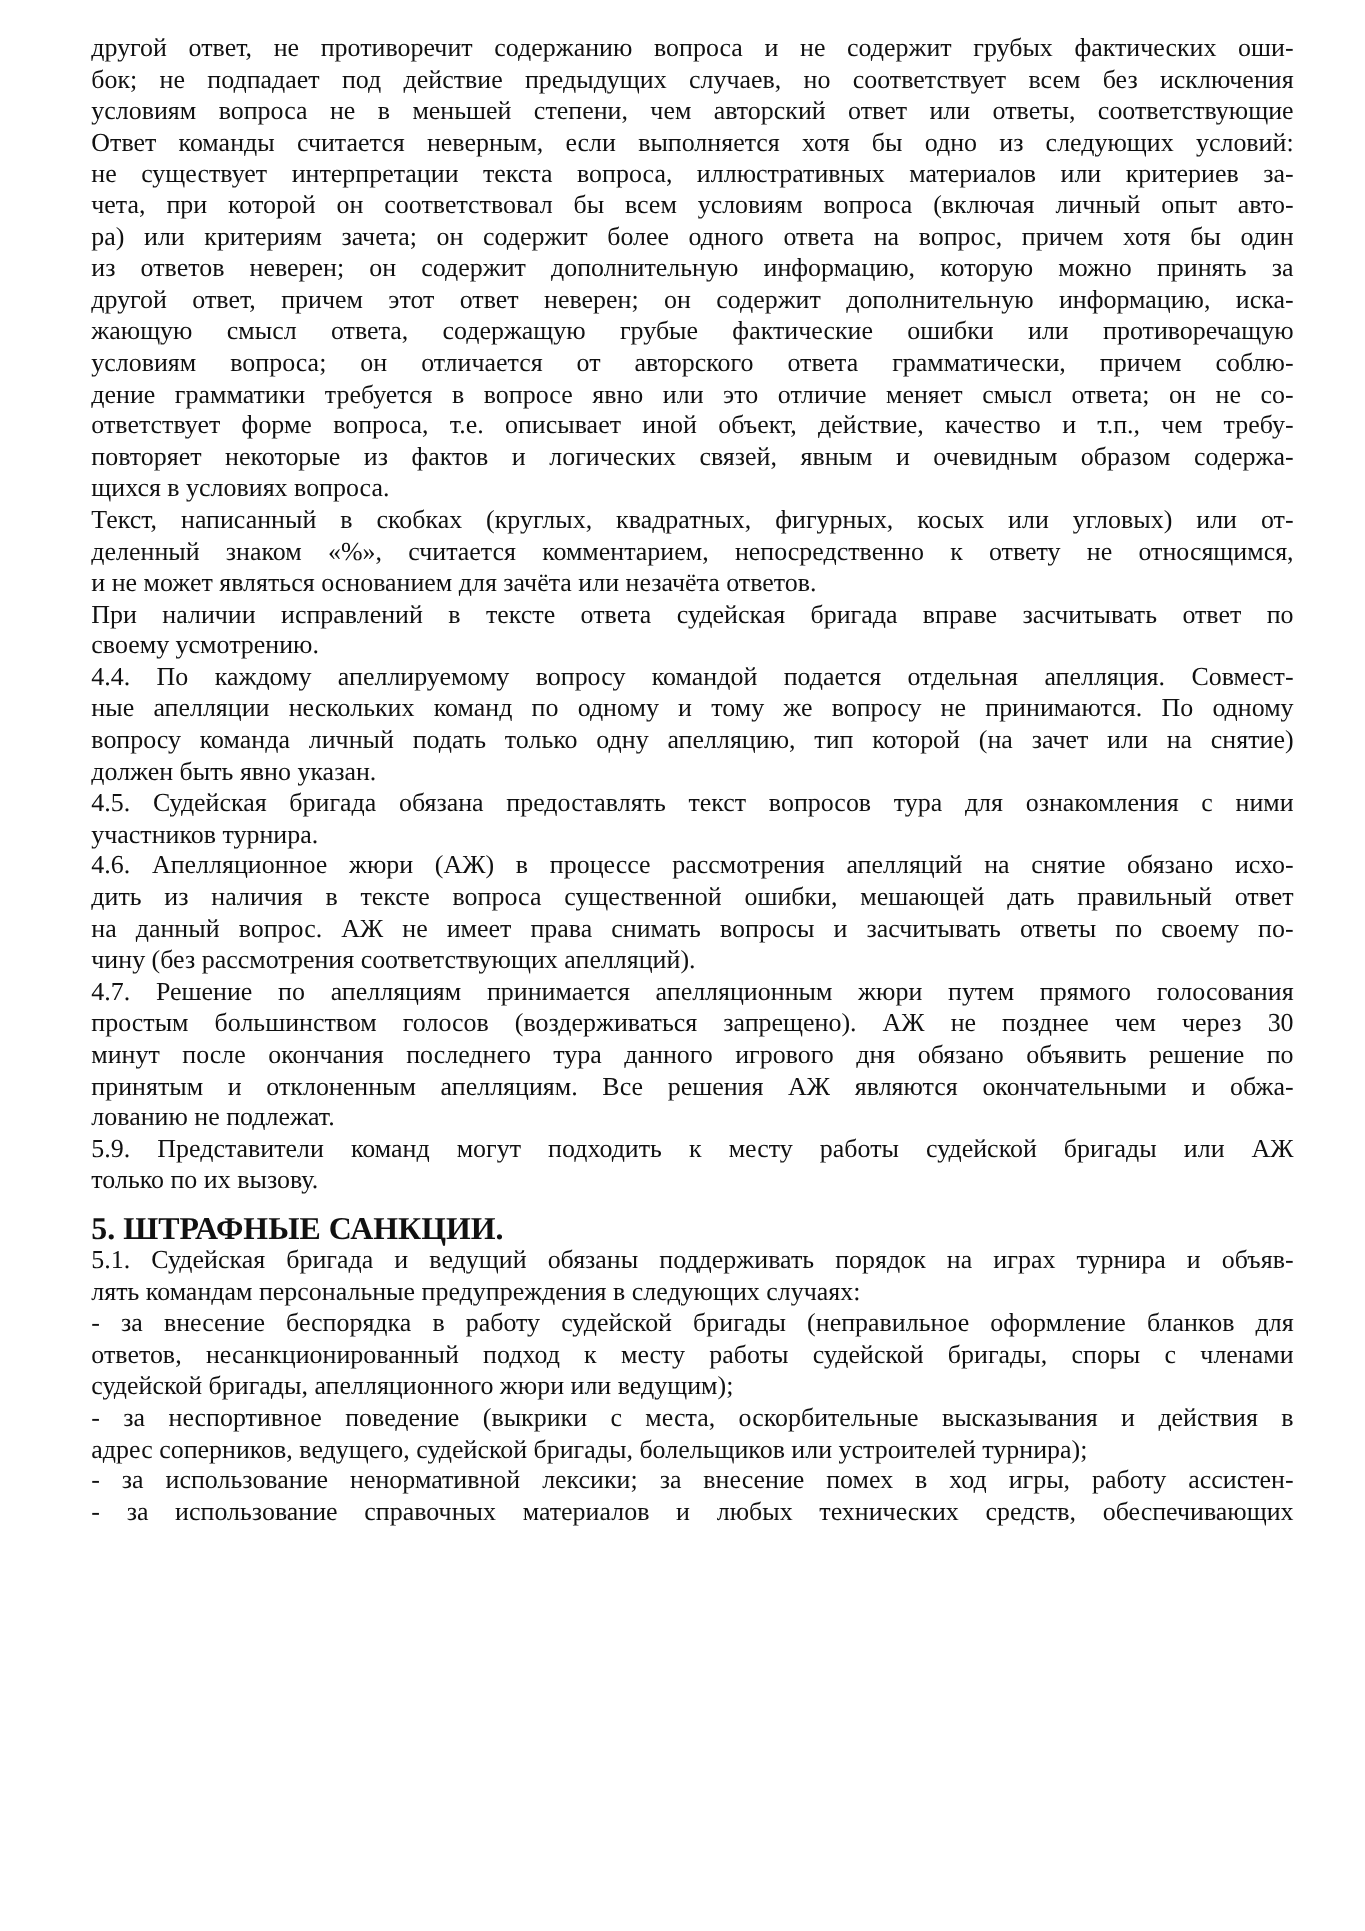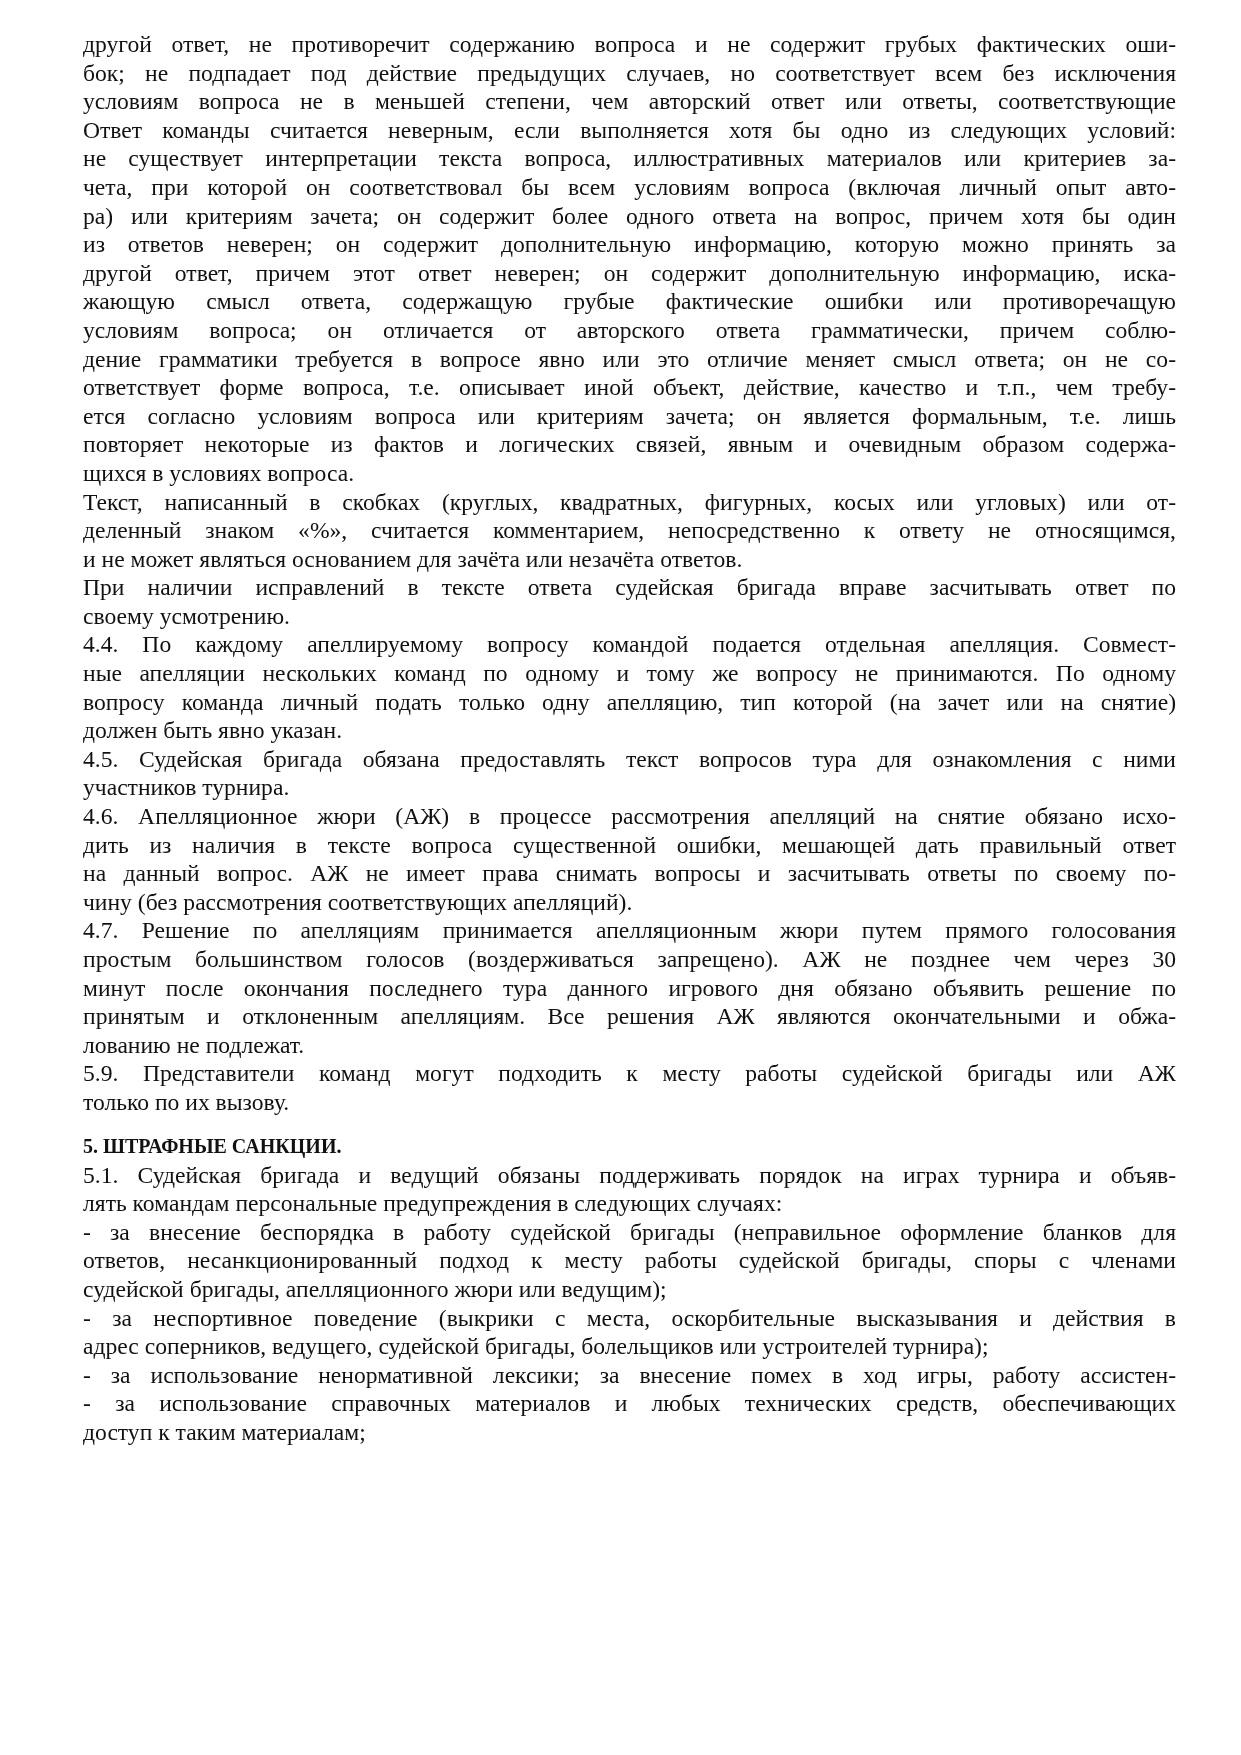--- a/index.html
+++ b/index.html
@@ -22,21 +22,21 @@
     overflow: visible;
   }
   .line.j {
     text-align: justify;
     text-align-last: justify;
     white-space: normal;
   }
   .line.l { text-align: left; }
   .heading {
     font-weight: bold;
-    font-size: 20px;
+    font-size: 29px;
     margin-top: 14px;
     height: 30px;
     line-height: 30px;
   }
 </style>
 </head>
 <body>
 
 <div class="page">
   <div id="paras-before">
@@ -49,21 +49,20 @@
         <div class="line j">Ответ команды считается неверным, если выполняется хотя бы одно из следующих условий:</div>
         <div class="line j">не существует интерпретации текста вопроса, иллюстративных материалов или критериев за-</div>
         <div class="line j">чета, при которой он соответствовал бы всем условиям вопроса (включая личный опыт авто-</div>
         <div class="line j">ра) или критериям зачета; он содержит более одного ответа на вопрос, причем хотя бы один</div>
         <div class="line j">из ответов неверен; он содержит дополнительную информацию, которую можно принять за</div>
         <div class="line j">другой ответ, причем этот ответ неверен; он содержит дополнительную информацию, иска-</div>
         <div class="line j">жающую смысл ответа, содержащую грубые фактические ошибки или противоречащую</div>
         <div class="line j">условиям вопроса;        он отличается от авторского ответа грамматически, причем соблю-</div>
         <div class="line j">дение грамматики требуется в вопросе явно или это отличие меняет смысл ответа; он не со-</div>
         <div class="line j">ответствует форме вопроса, т.е. описывает иной объект, действие, качество и т.п., чем требу-</div>
-        <div class="line j">ется согласно условиям вопроса или критериям зачета; он является формальным, т.е. лишь</div>
         <div class="line j">повторяет некоторые из фактов и логических связей, явным и очевидным образом содержа-</div>
         <div class="line l">щихся в условиях вопроса.</div>
       </div>
       <div class="para">
         <div class="line j">Текст, написанный в скобках (круглых, квадратных, фигурных, косых или угловых) или от-</div>
         <div class="line j">деленный знаком «%», считается комментарием, непосредственно к ответу не относящимся,</div>
         <div class="line l">и не может являться основанием для зачёта или незачёта ответов.</div>
       </div>
       <div class="para">
         <div class="line j">При наличии исправлений в тексте ответа судейская бригада вправе засчитывать ответ по</div>
@@ -110,16 +109,15 @@
       </div>
       <div class="para">
         <div class="line j">- за неспортивное поведение (выкрики с места, оскорбительные высказывания и действия в</div>
         <div class="line l">адрес соперников, ведущего, судейской бригады, болельщиков или устроителей турнира);</div>
       </div>
       <div class="para">
         <div class="line j">- за использование ненормативной лексики; за внесение помех в ход игры, работу ассистен-</div>
       </div>
       <div class="para">
         <div class="line j">- за использование справочных материалов и любых технических средств, обеспечивающих</div>
-        <div class="line l">доступ к таким материалам;</div>
       </div>
     </div>
 </div>
 
 </body></html>

